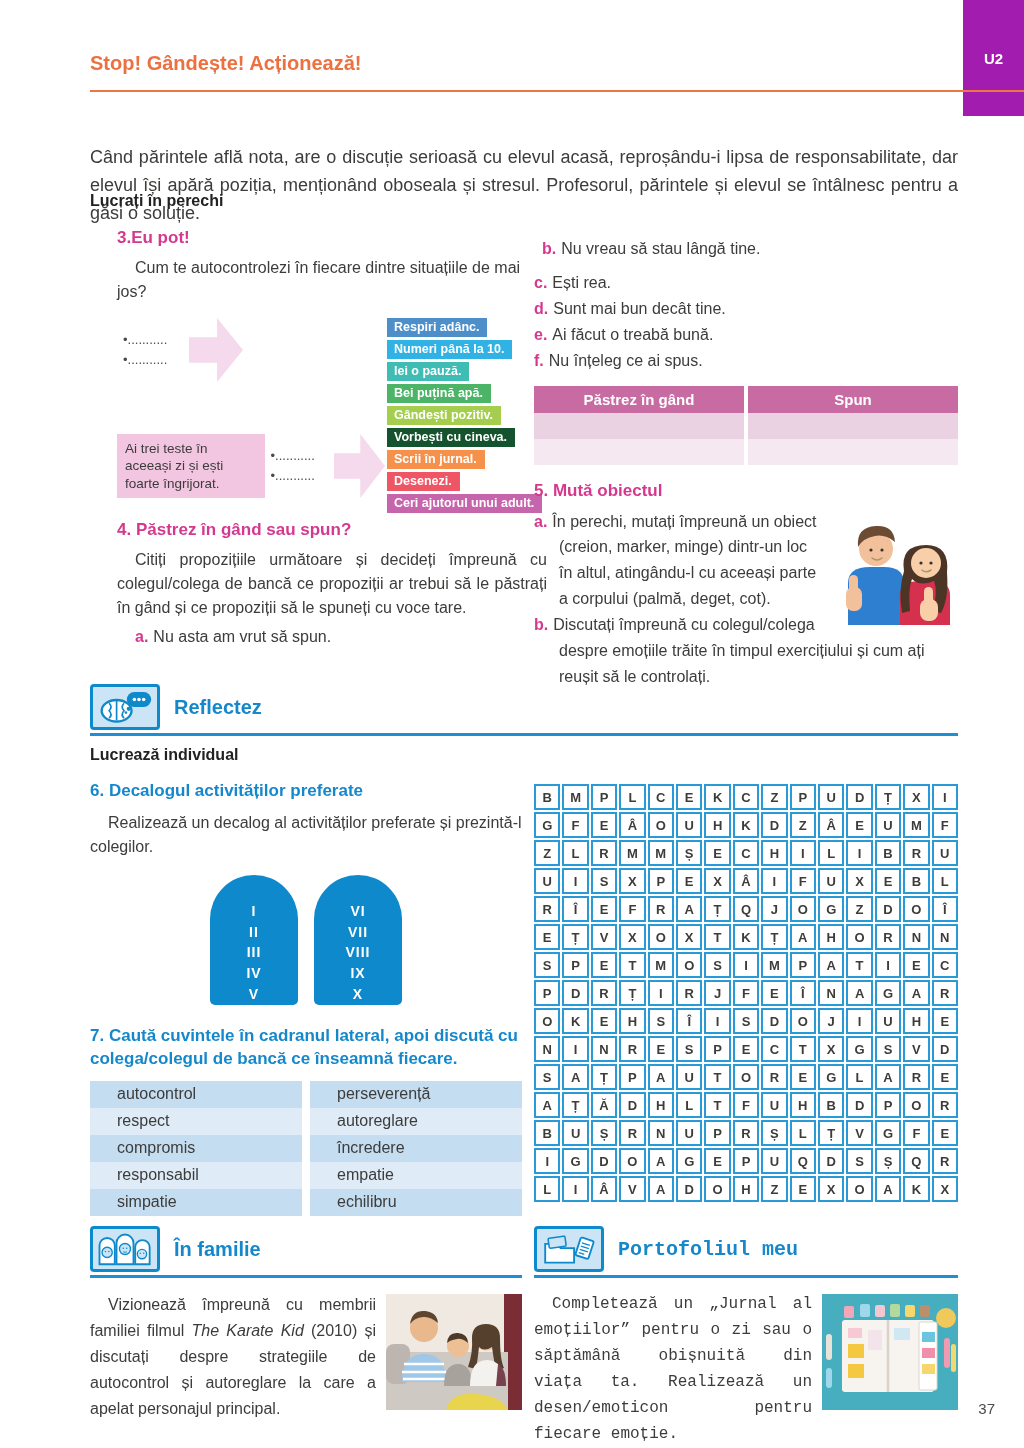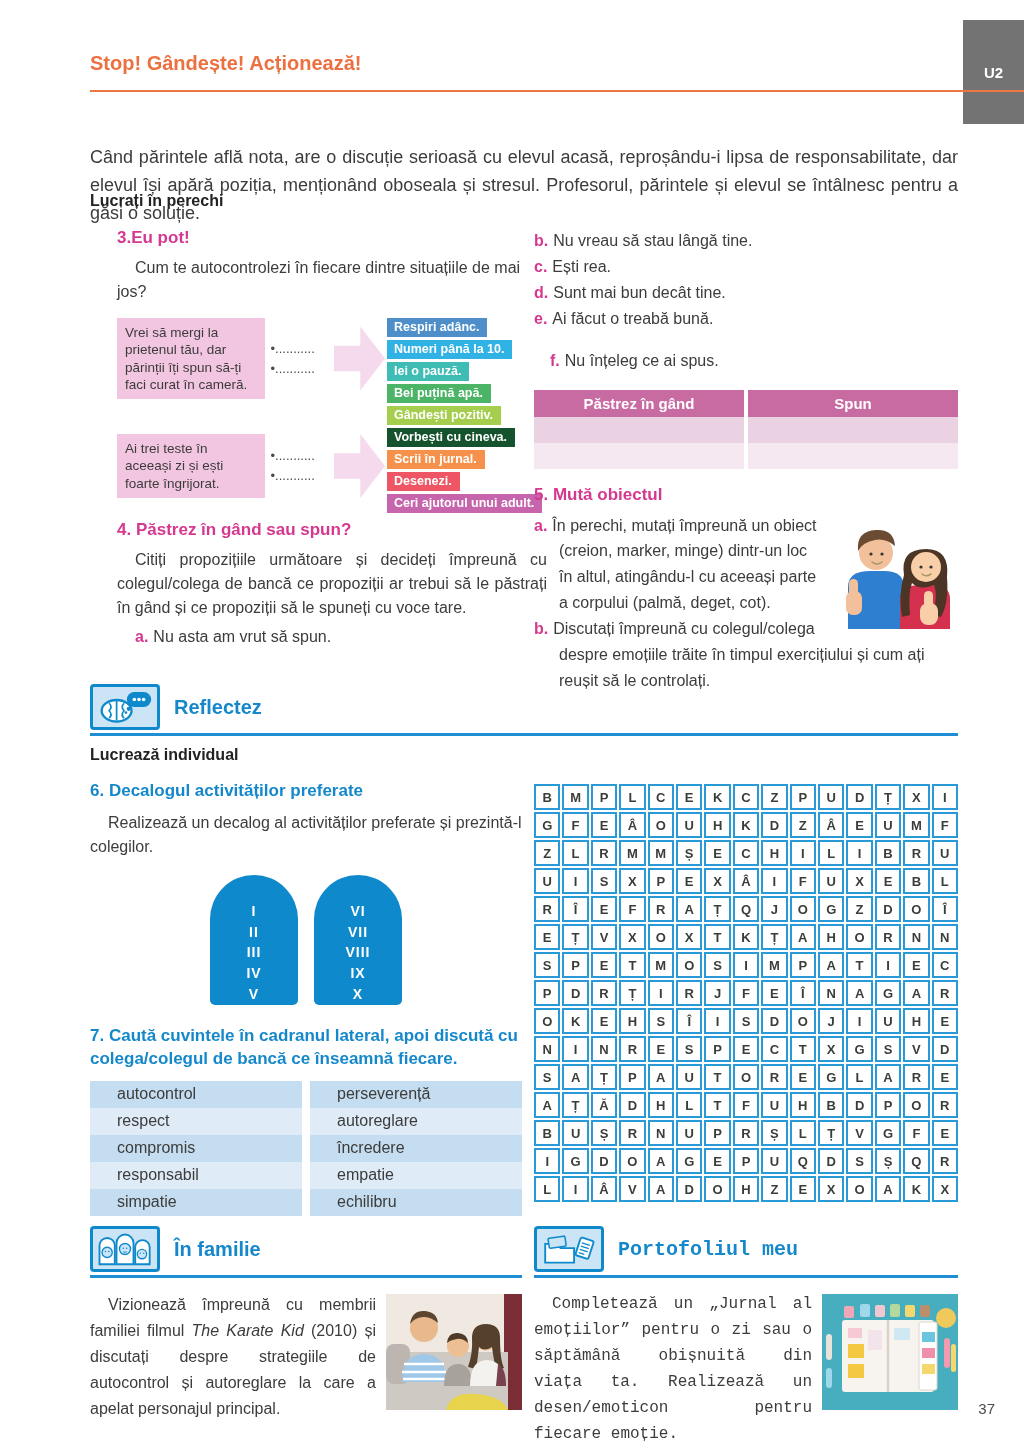--- a/index.html
+++ b/index.html
@@ -1,22 +1,22 @@
 <!DOCTYPE html>
 <html lang="ro"><head>
 <meta charset="utf-8">
 <style>
   html,body{margin:0;padding:0;}
   body{width:1024px;height:1448px;position:relative;background:#fff;
        font-family:"Liberation Sans","DejaVu Sans",sans-serif;color:#3c3c3b;overflow:hidden;}
   .abs{position:absolute;}
 
   
-  #u2-tab{left:963px;top:0;width:61px;height:104px;background:#737373;color:#fff;
-          font-weight:bold;font-size:15px;display:flex;align-items:center;justify-content:center;margin-top:20px;}
+  #u2-tab{left:963px;top:0;width:61px;height:116px;background:#a21caf;color:#fff;
+          font-weight:bold;font-size:15px;display:flex;align-items:center;justify-content:center;}
   #header-title{left:90px;top:52px;color:#ec7040;font-weight:bold;font-size:20px;}
   #header-line{left:90px;top:90px;right:0;height:0;border-top:2.5px solid #ec7743;}
 
   #intro{left:90px;top:126px;width:868px;font-size:18px;line-height:1.55;text-align:justify;}
   .workmode{font-weight:bold;font-size:16px;color:#222;}
   #work-pairs{left:90px;top:192px;}
   #work-individual{left:90px;top:746px;}
 
   .h-pink{color:#d5388f;font-weight:bold;font-size:17px;margin:0 0 8px 0;}
   .h-blue{color:#1588cc;font-weight:bold;font-size:17px;margin:0 0 8px 0;line-height:1.35;}
@@ -95,21 +95,20 @@
 <p class="abs" id="intro">Când părintele află nota, are o discuție serioasă cu elevul acasă, reproșându-i lipsa de responsabilitate, dar elevul își apără poziția, menționând oboseala și stresul. Profesorul, părintele și elevul se întâlnesc pentru a găsi o soluție.</p>
 <div class="abs workmode" id="work-pairs">Lucrați în perechi</div>
 
 <div class="abs" id="col-upper-left">
   <div class="h-pink">3.Eu pot!</div>
   <p class="p-ind">Cum te autocontrolezi în fiecare dintre situațiile de mai jos?</p>
 
   <div id="diagram">
     <div id="diag-rows">
       <div class="diag-row">
-        <div class="sit-box">Vrei să mergi la prietenul tău, dar părinții îți spun să-ți faci curat în cameră.</div>
         <div class="bullets">
           <div>•...........</div>
           <div>•...........</div>
         </div>
         <div class="arrow"></div>
       </div>
       <div class="diag-row">
         <div class="sit-box">Ai trei teste în aceeași zi și ești foarte îngrijorat.</div>
         <div class="bullets">
           <div>•...........</div>
@@ -133,25 +132,25 @@
 
   <div class="h-pink">4. Păstrez în gând sau spun?</div>
   <p class="p-ind just">Citiți propozițiile următoare și decideți împreună cu colegul/colega de bancă ce propoziții ar trebui să le păstrați în gând și ce propoziții să le spuneți cu voce tare.</p>
   <p class="hang-item" style="padding-left:27px;text-indent:-27px;margin-left:18px;">
     <b class="pl">a.</b><span>Nu asta am vrut să spun.</span>
   </p>
 </div>
 
 <div class="abs" id="col-upper-right">
   <div id="sentence-list">
-      <p class="hang-item" style="margin: 0px;"><b class="pl">b.</b><span>Nu vreau să stau lângă tine.</span></p>
+      <p class="hang-item" style="margin: 8px;"><b class="pl">b.</b><span>Nu vreau să stau lângă tine.</span></p>
       <p class="hang-item" style="margin: 0px;"><b class="pl">c.</b><span>Ești rea.</span></p>
       <p class="hang-item" style="margin: 0px;"><b class="pl">d.</b><span>Sunt mai bun decât tine.</span></p>
       <p class="hang-item" style="margin: 0px;"><b class="pl">e.</b><span>Ai făcut o treabă bună.</span></p>
-      <p class="hang-item" style="margin: 16px;"><b class="pl">f.</b><span>Nu înțeleg ce ai spus.</span></p>
+      <p class="hang-item" style="margin: 0px;"><b class="pl">f.</b><span>Nu înțeleg ce ai spus.</span></p>
     </div>
 
   <div class="ptable">
     <div class="ptable-row">
       <div class="pth">Păstrez în gând</div>
       <div class="pth">Spun</div>
     </div>
     <div class="ptable-row prow1">
         <div class="ptd"></div>
         <div class="ptd"></div>

